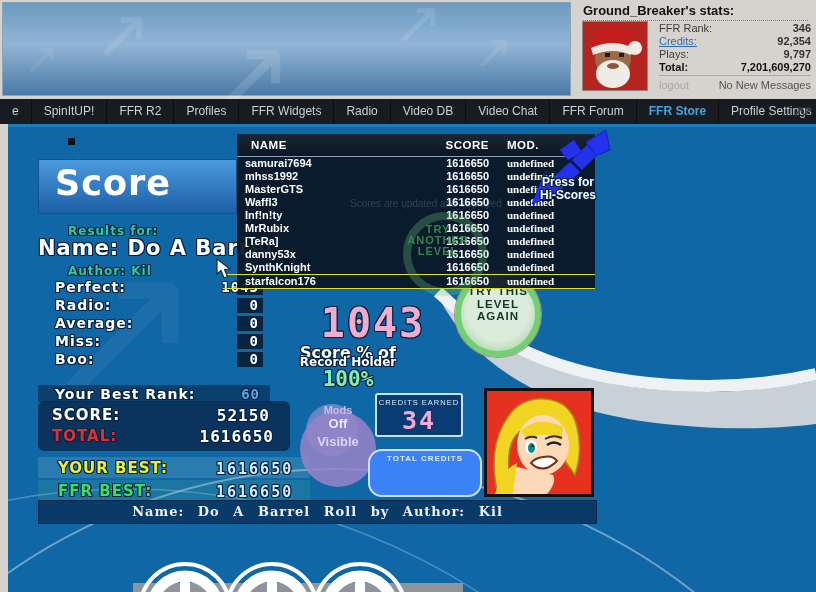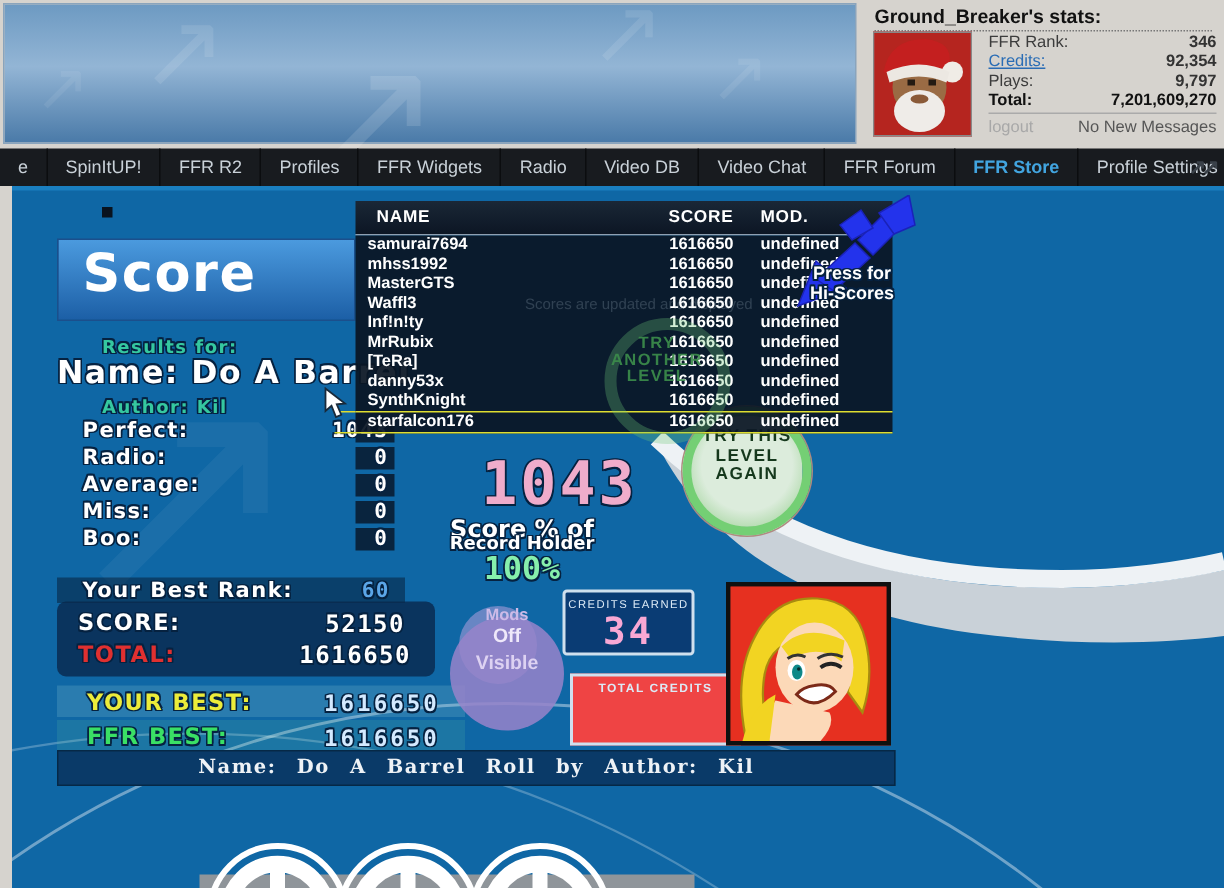--- a/index.html
+++ b/index.html
@@ -57,21 +57,21 @@
   .lb{position:absolute;left:229px;top:10px;width:358px;z-index:4;}
   .lb-header{height:22px;background:linear-gradient(#1a2736,#0c1624);display:flex;align-items:center;
     font-size:11.5px;font-weight:bold;color:#fff;letter-spacing:.5px;border-bottom:1px solid #8fa0b2;}
   .lb-h-name{flex:1;padding-left:14px;}
   .lb-h-score{width:75px;text-align:right;}
   .lb-h-mod{width:88px;padding-left:18px;}
   .lb-rows{background:rgba(10,21,36,0.93);}
   .lb-row{display:flex;height:13px;line-height:13px;font-size:11px;font-weight:bold;color:#fff;}
   .lb-name{flex:1;padding-left:8px;}
   .lb-score{width:75px;text-align:right;}
-  .lb-mod{width:88px;padding-left:18px;}
+  .lb-mod{width:88px;padding-left:18px;font-family:Liberation Serif, serif;}
   .lb-row.hl{position:relative;border-top:1px solid #dede30;border-bottom:1px solid #dede30;height:13px;}
   .lb-row.hl::before{content:"";position:absolute;left:-14px;top:-1px;width:14px;height:100%;
     border-top:1px solid #dede30;border-bottom:1px solid #dede30;}
   .faint-note{position:absolute;left:342px;top:74px;width:230px;font-size:10px;color:rgba(180,200,215,0.22);z-index:5;}
 
   
   .try-another-ring{position:absolute;left:395px;top:88px;width:68px;height:68px;border-radius:50%;
     border:8px solid rgba(110,200,120,0.30);z-index:6;}
   .try-another{position:absolute;left:384px;top:100px;width:92px;text-align:center;z-index:6;
     font-size:11px;font-weight:bold;letter-spacing:1px;color:rgba(60,140,75,0.92);line-height:11px;}
@@ -136,22 +136,22 @@
     color:#efe8fa;z-index:3;}
   .mods-l2{position:absolute;left:292px;top:310px;width:76px;text-align:center;font-size:13px;font-weight:bold;
     color:#ddd2f2;z-index:3;}
 
   
   .cred-box{position:absolute;left:367px;top:269px;width:84px;height:40px;background:#0a3c74;
     border:2px solid #cfe0ee;border-radius:3px;z-index:2;}
   .cred-label{position:absolute;left:0;top:3px;width:100%;text-align:center;font-size:7.5px;font-weight:normal;
     letter-spacing:1px;color:#dceaf6;}
   .cred-val{position:absolute;left:0;top:11px;width:100%;text-align:center;font-size:25px;letter-spacing:2px;color:#f9a8d4;}
-  .tcred-box{position:absolute;left:360px;top:325px;width:110px;height:44px;background:#ef4444;
-    border:2px solid #cfe0ee;border-radius:0;z-index:2;margin-left:12px;}
+  .tcred-box{position:absolute;left:360px;top:325px;width:110px;height:44px;background:#3b82f6;
+    border:2px solid #cfe0ee;border-radius:14px;z-index:2;}
   .tcred-label{position:absolute;left:0;top:3px;width:100%;text-align:center;font-size:8px;font-weight:bold;
     letter-spacing:1px;color:#dceaf6;}
   .tcred-val{position:absolute;left:0;top:12px;width:100%;text-align:center;font-size:28px;letter-spacing:2px;color:#fff;}
 
   
   .girl-avatar{position:absolute;left:476px;top:264px;width:104px;height:103px;border:3px solid #101010;
     background:#e63020;z-index:3;overflow:hidden;}
 
   
   .bottom-banner{position:absolute;left:30px;top:376px;width:557px;height:22px;background:#0a3a68;

